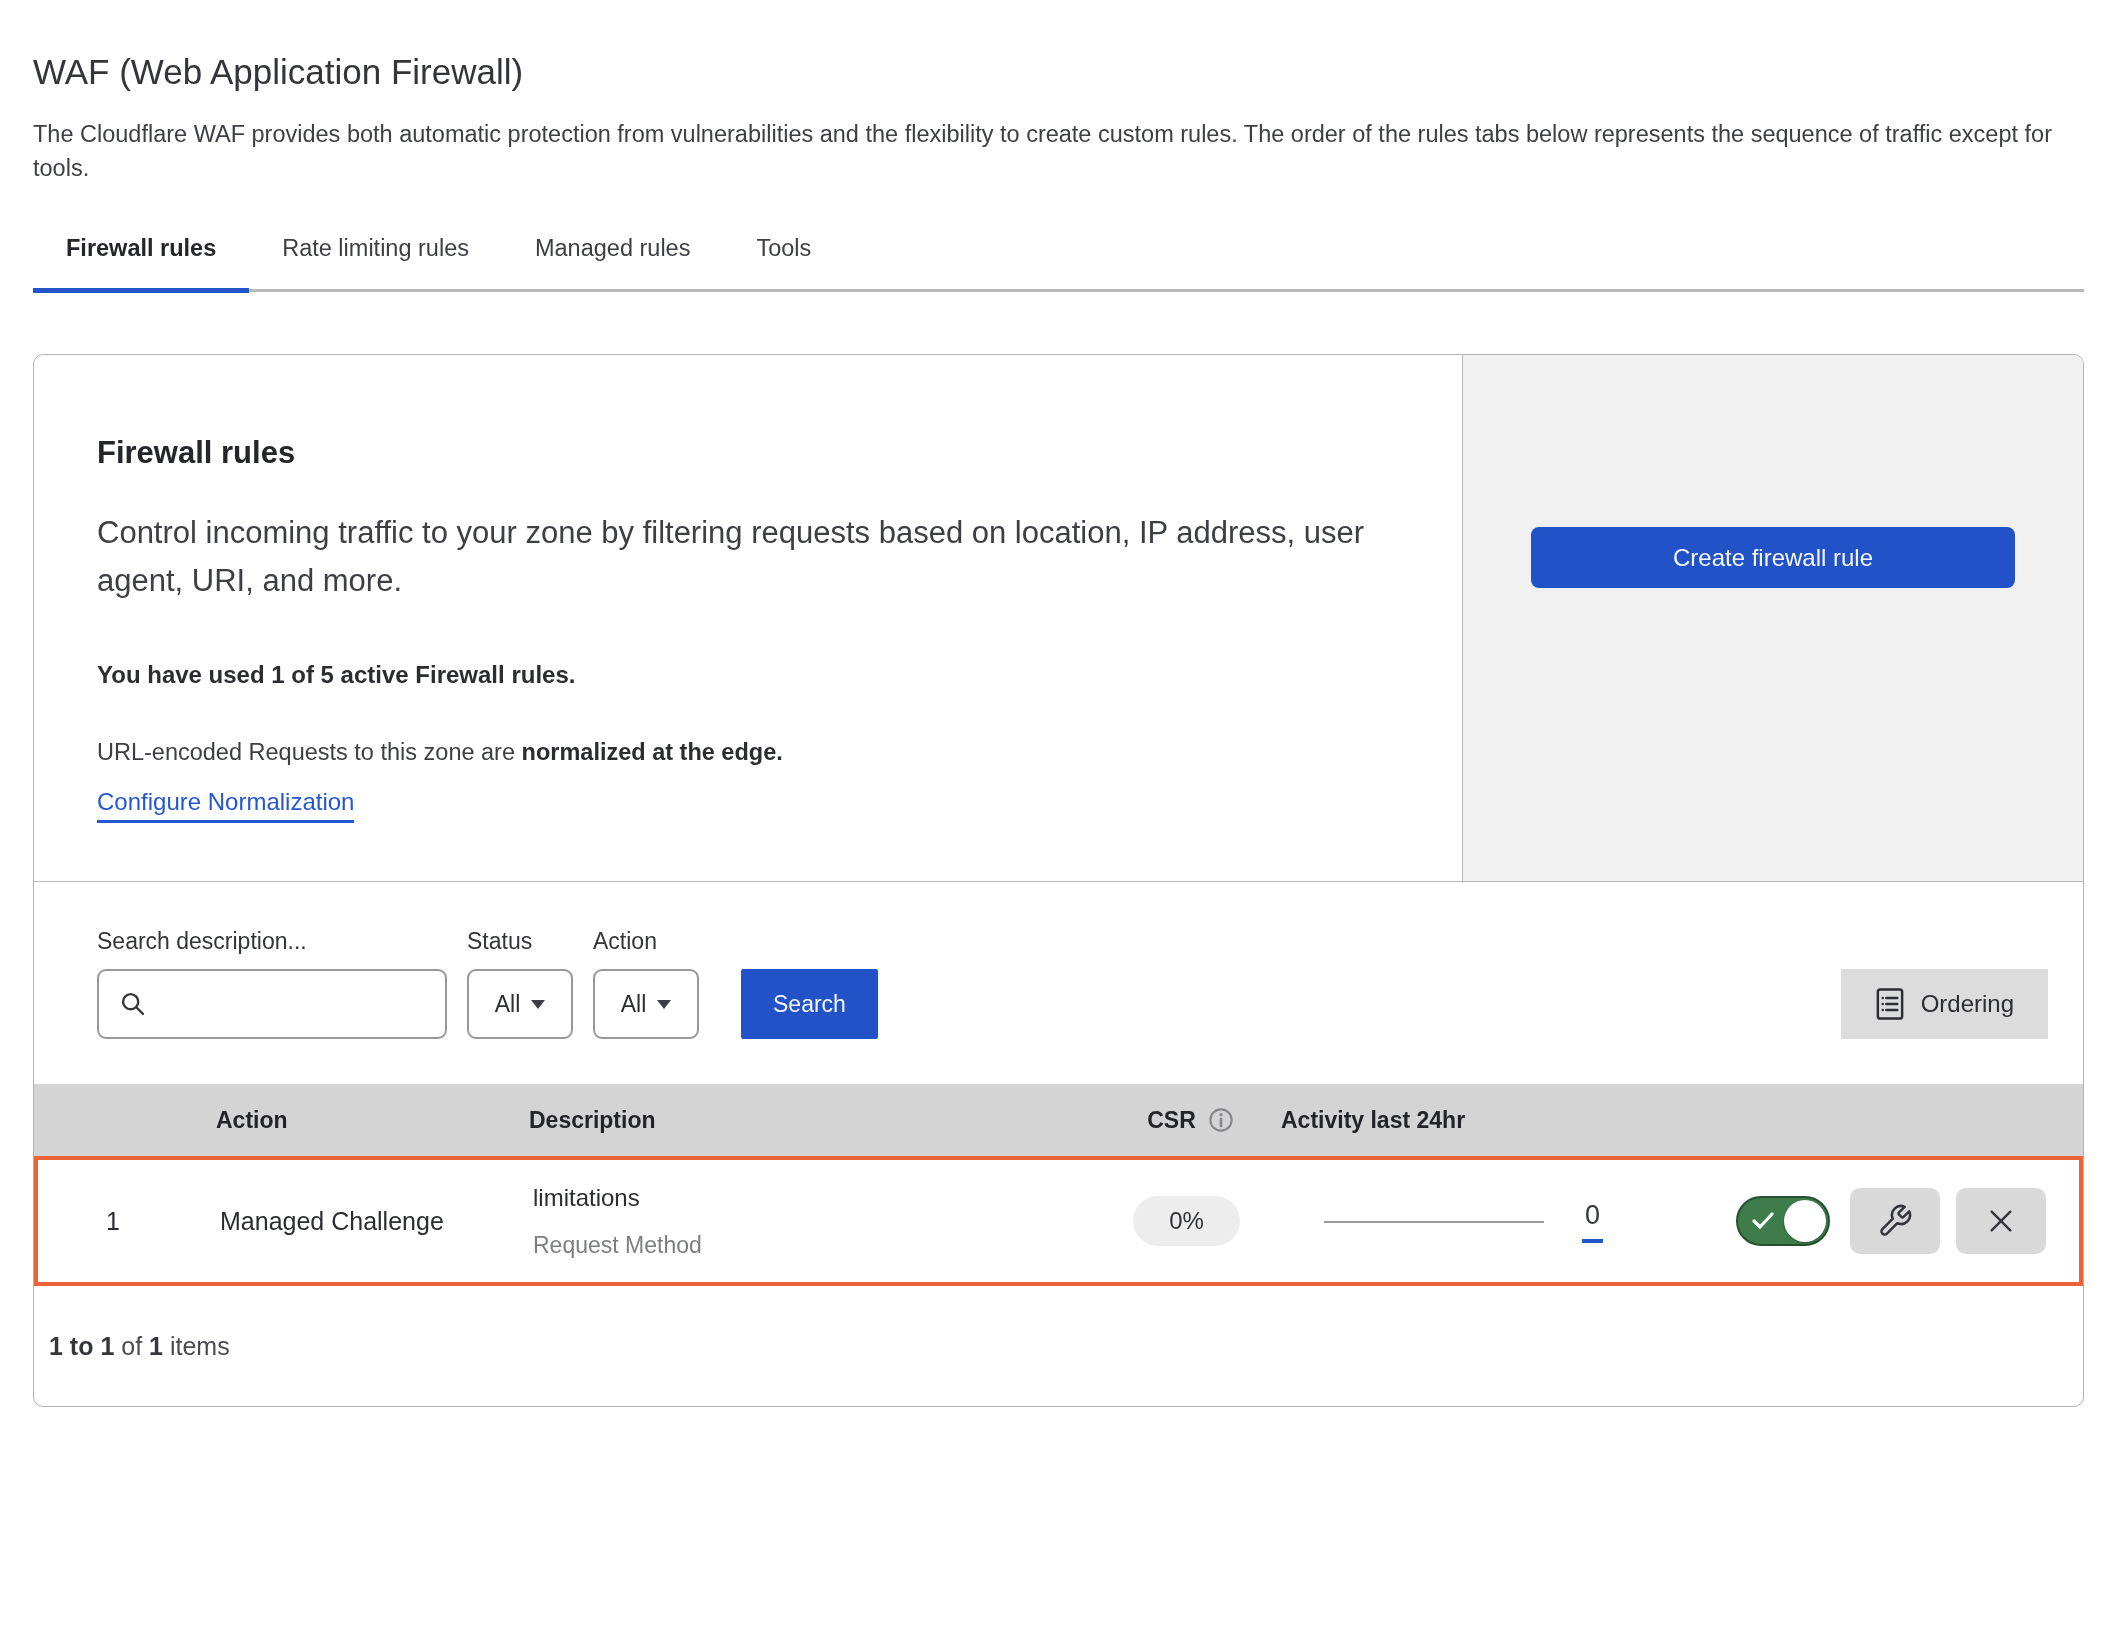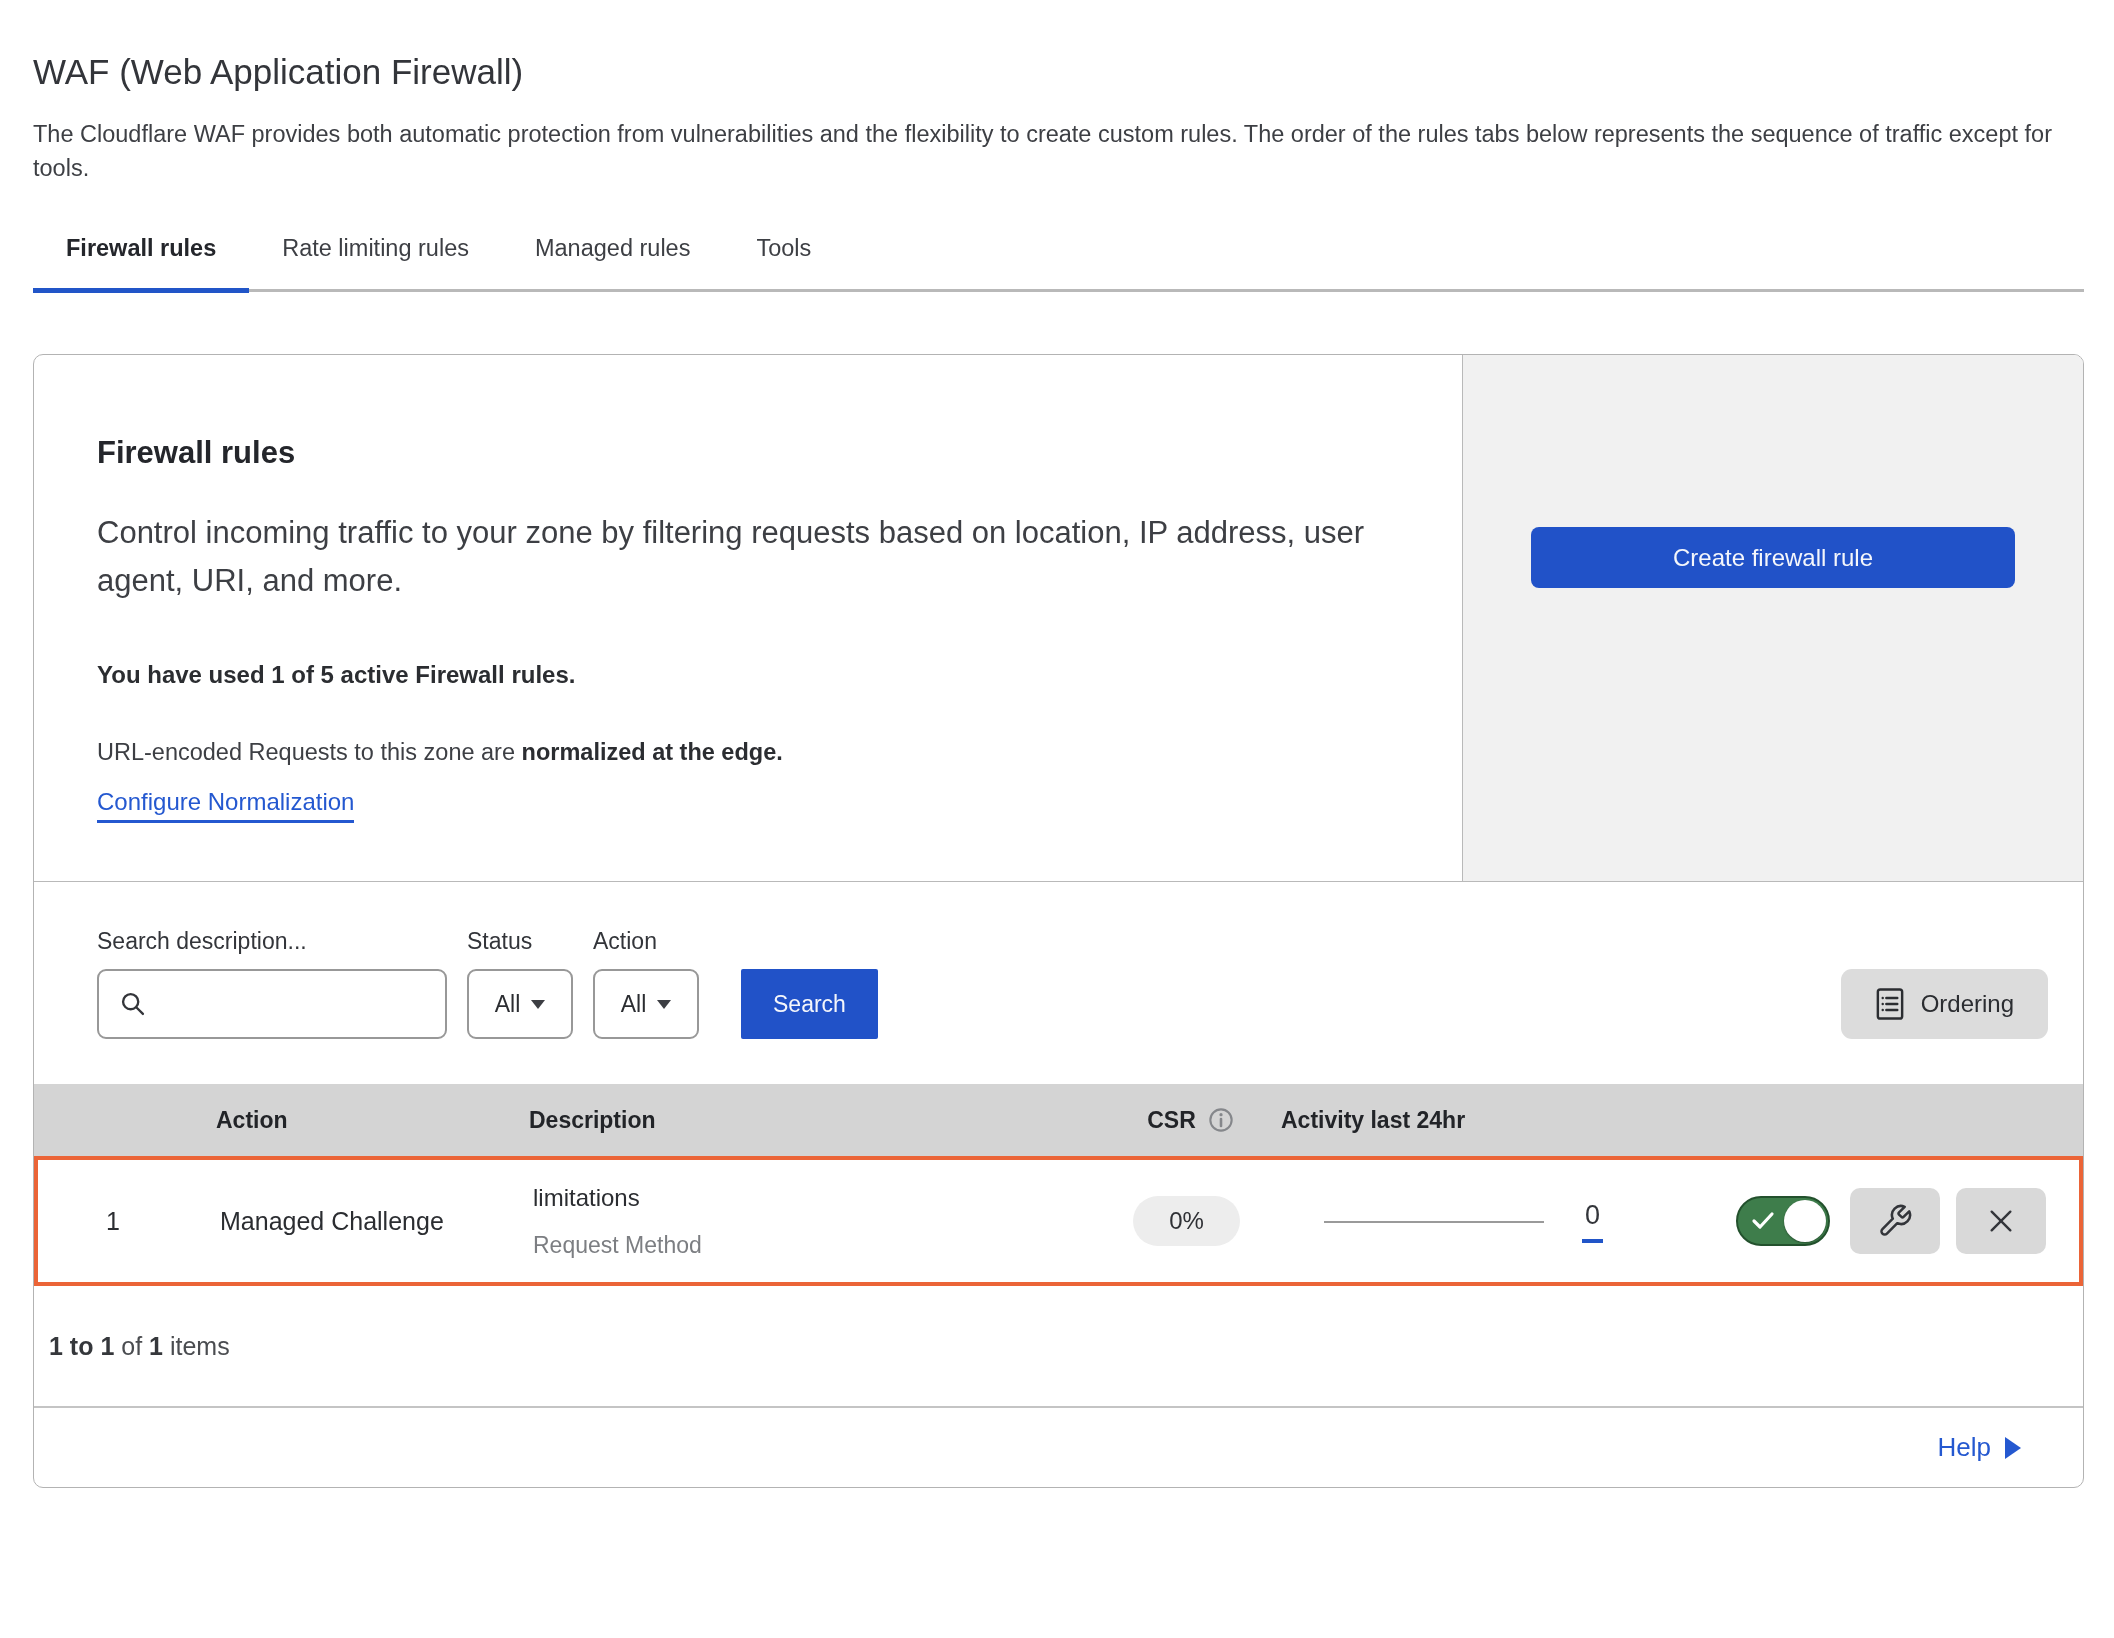--- a/index.html
+++ b/index.html
@@ -69,21 +69,21 @@
     font-size: 23px; color: #2b2d31; cursor: pointer;
   }
   .caret { width: 0; height: 0; border-left: 7px solid transparent; border-right: 7px solid transparent; border-top: 9px solid #3c3e43; }
   .ml20 { margin-left: 20px; } .ml42 { margin-left: 42px; }
   .btn-search {
     height: 70px; padding: 0 32px; border: none; border-radius: 2px;
     background: #2152c8; color: #f4f6fb; font-size: 23px; cursor: pointer; font-family: inherit;
   }
   .spacer { flex: 1; }
   .btn-ordering {
-    height: 70px; padding: 0 34px; border: none; border-radius: 11px;
+    height: 70px; padding: 0 34px; border: none; border-radius: 1px;
     background: #dcdcdc; color: #2b2d31; font-size: 24px; cursor: pointer; font-family: inherit;
     display: flex; align-items: center; gap: 16px;
   }
 
   
   .tgrid { display: grid; grid-template-columns: 150px 345px 1fr 165px 380px 430px; align-items: center; }
   .thead { background: #d4d4d4; height: 72px; }
   .th { font-size: 23px; font-weight: 700; color: #222428; }
   .th-action { padding-left: 32px; }
   .th-csr { justify-self: center; display: flex; align-items: center; gap: 12px; }
@@ -260,21 +260,15 @@
             </svg>
           </span>
         </button>
       </div>
     </div>
 
     <div class="tfoot">
       <span><b>1 to 1</b><span> of </span><b>1</b><span> items</span></span>
     </div>
 
-    <div class="help-row">
-      <a class="help-link">
-        <span>Help</span>
-        <span class="help-arrow"></span>
-      </a>
-    </div>
 
   </section>
 </div>
 
 </body></html>

